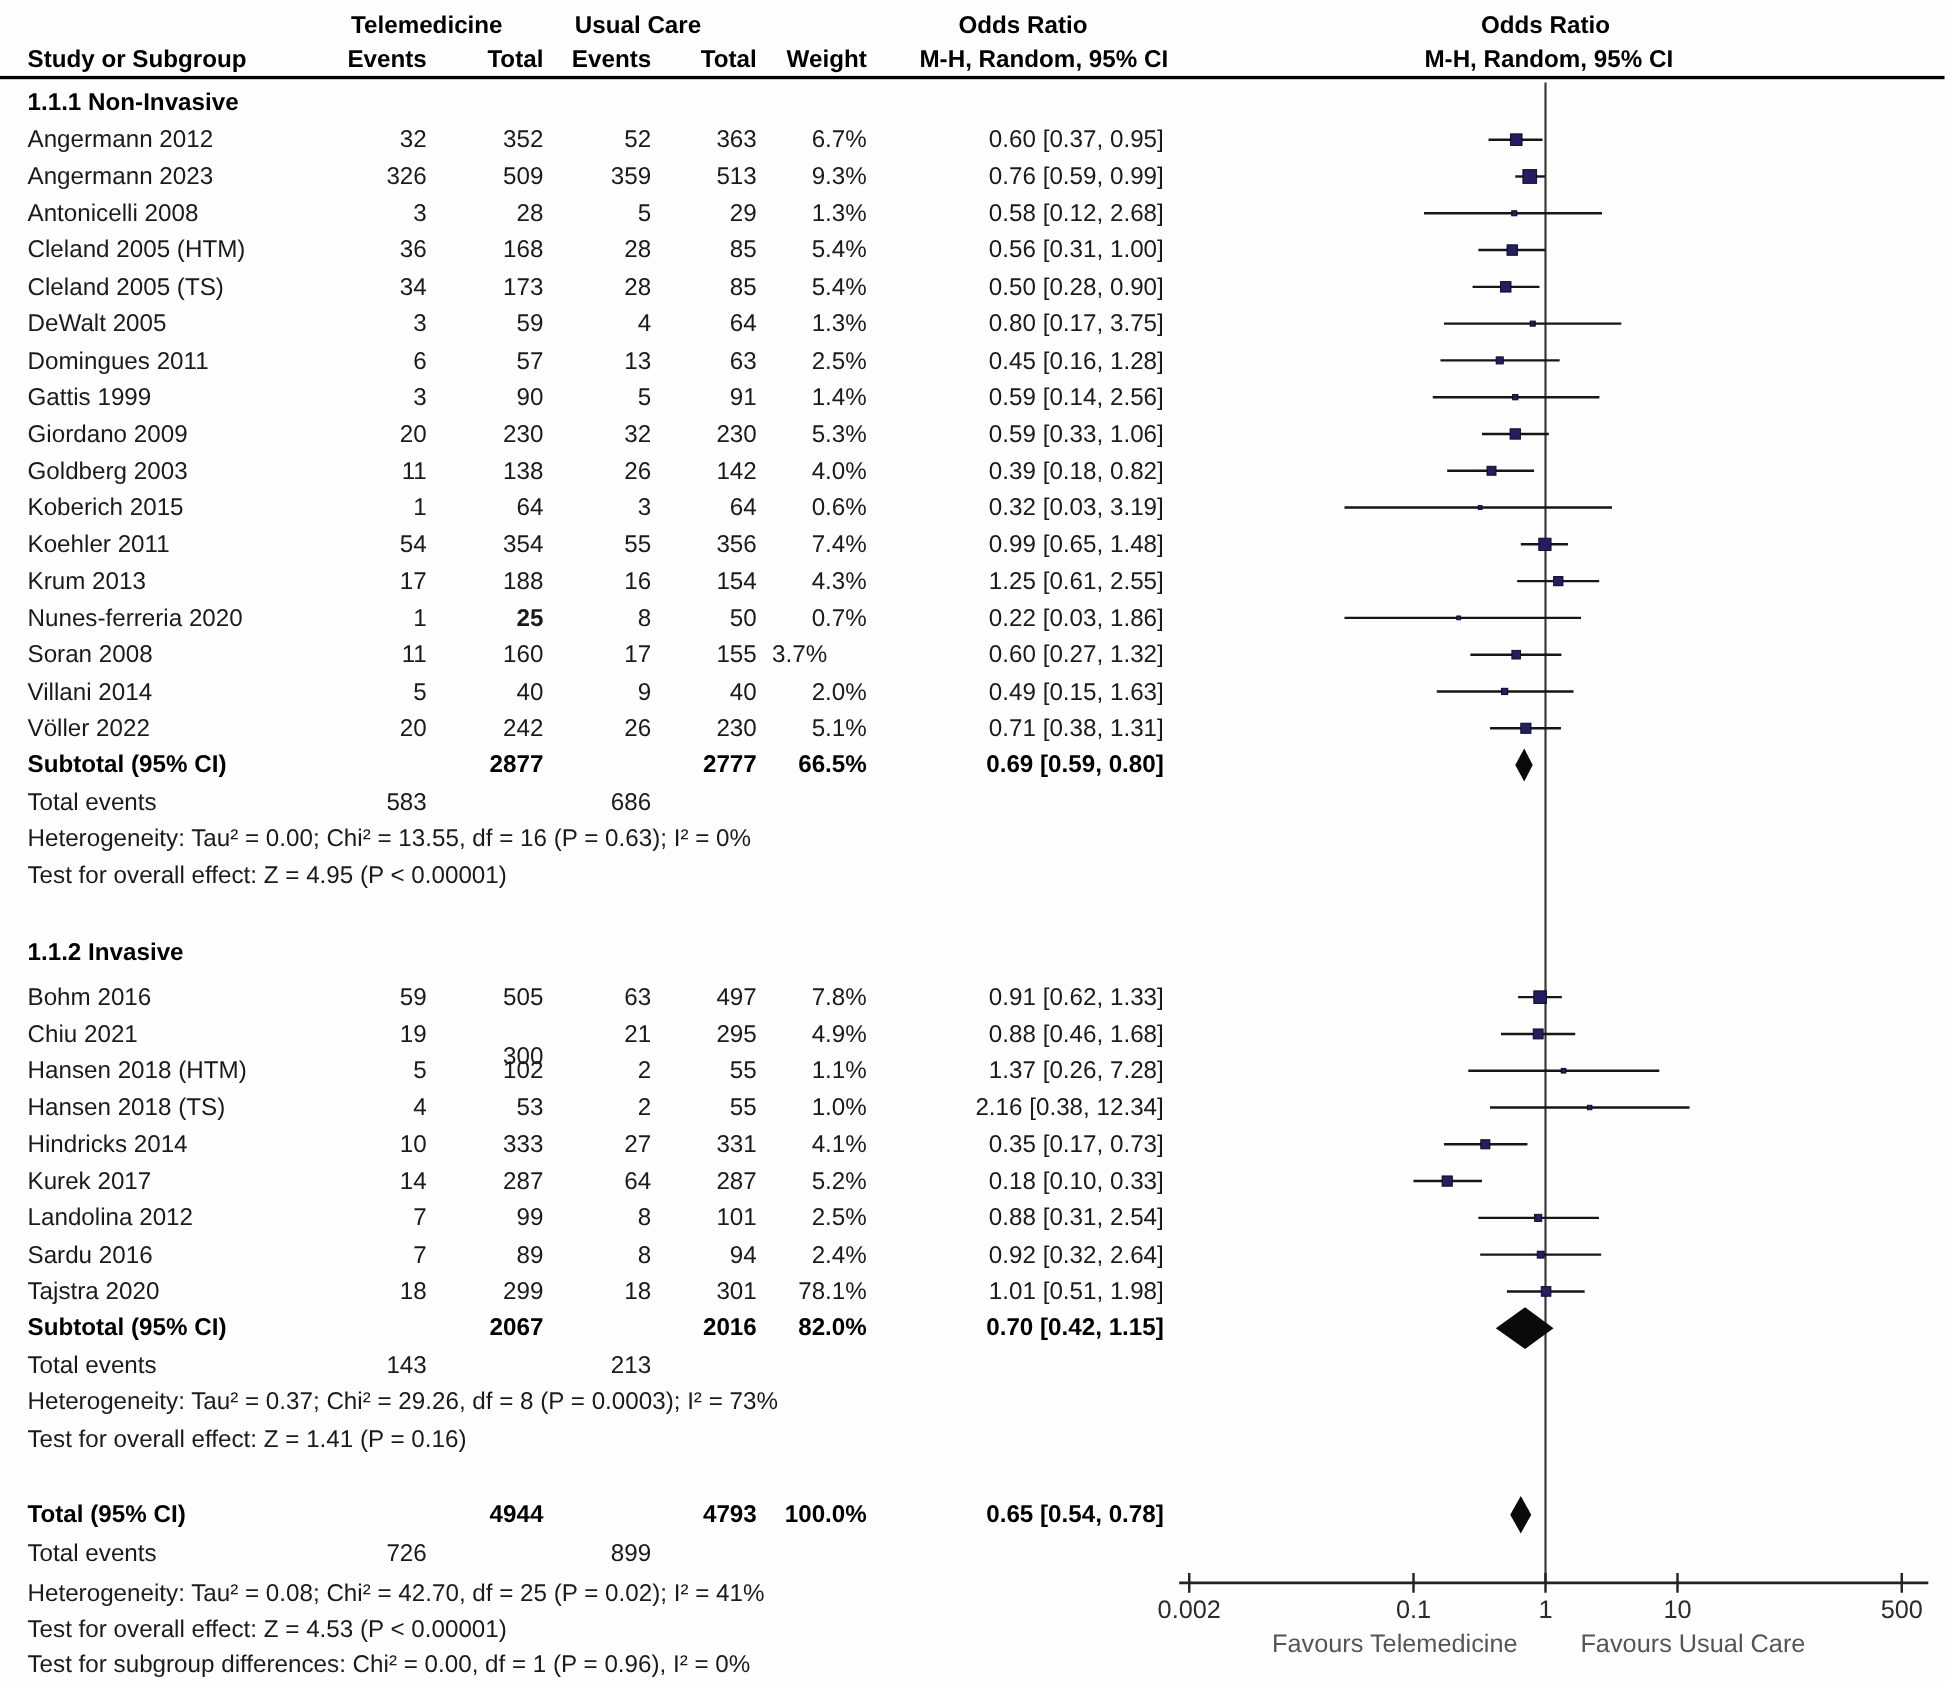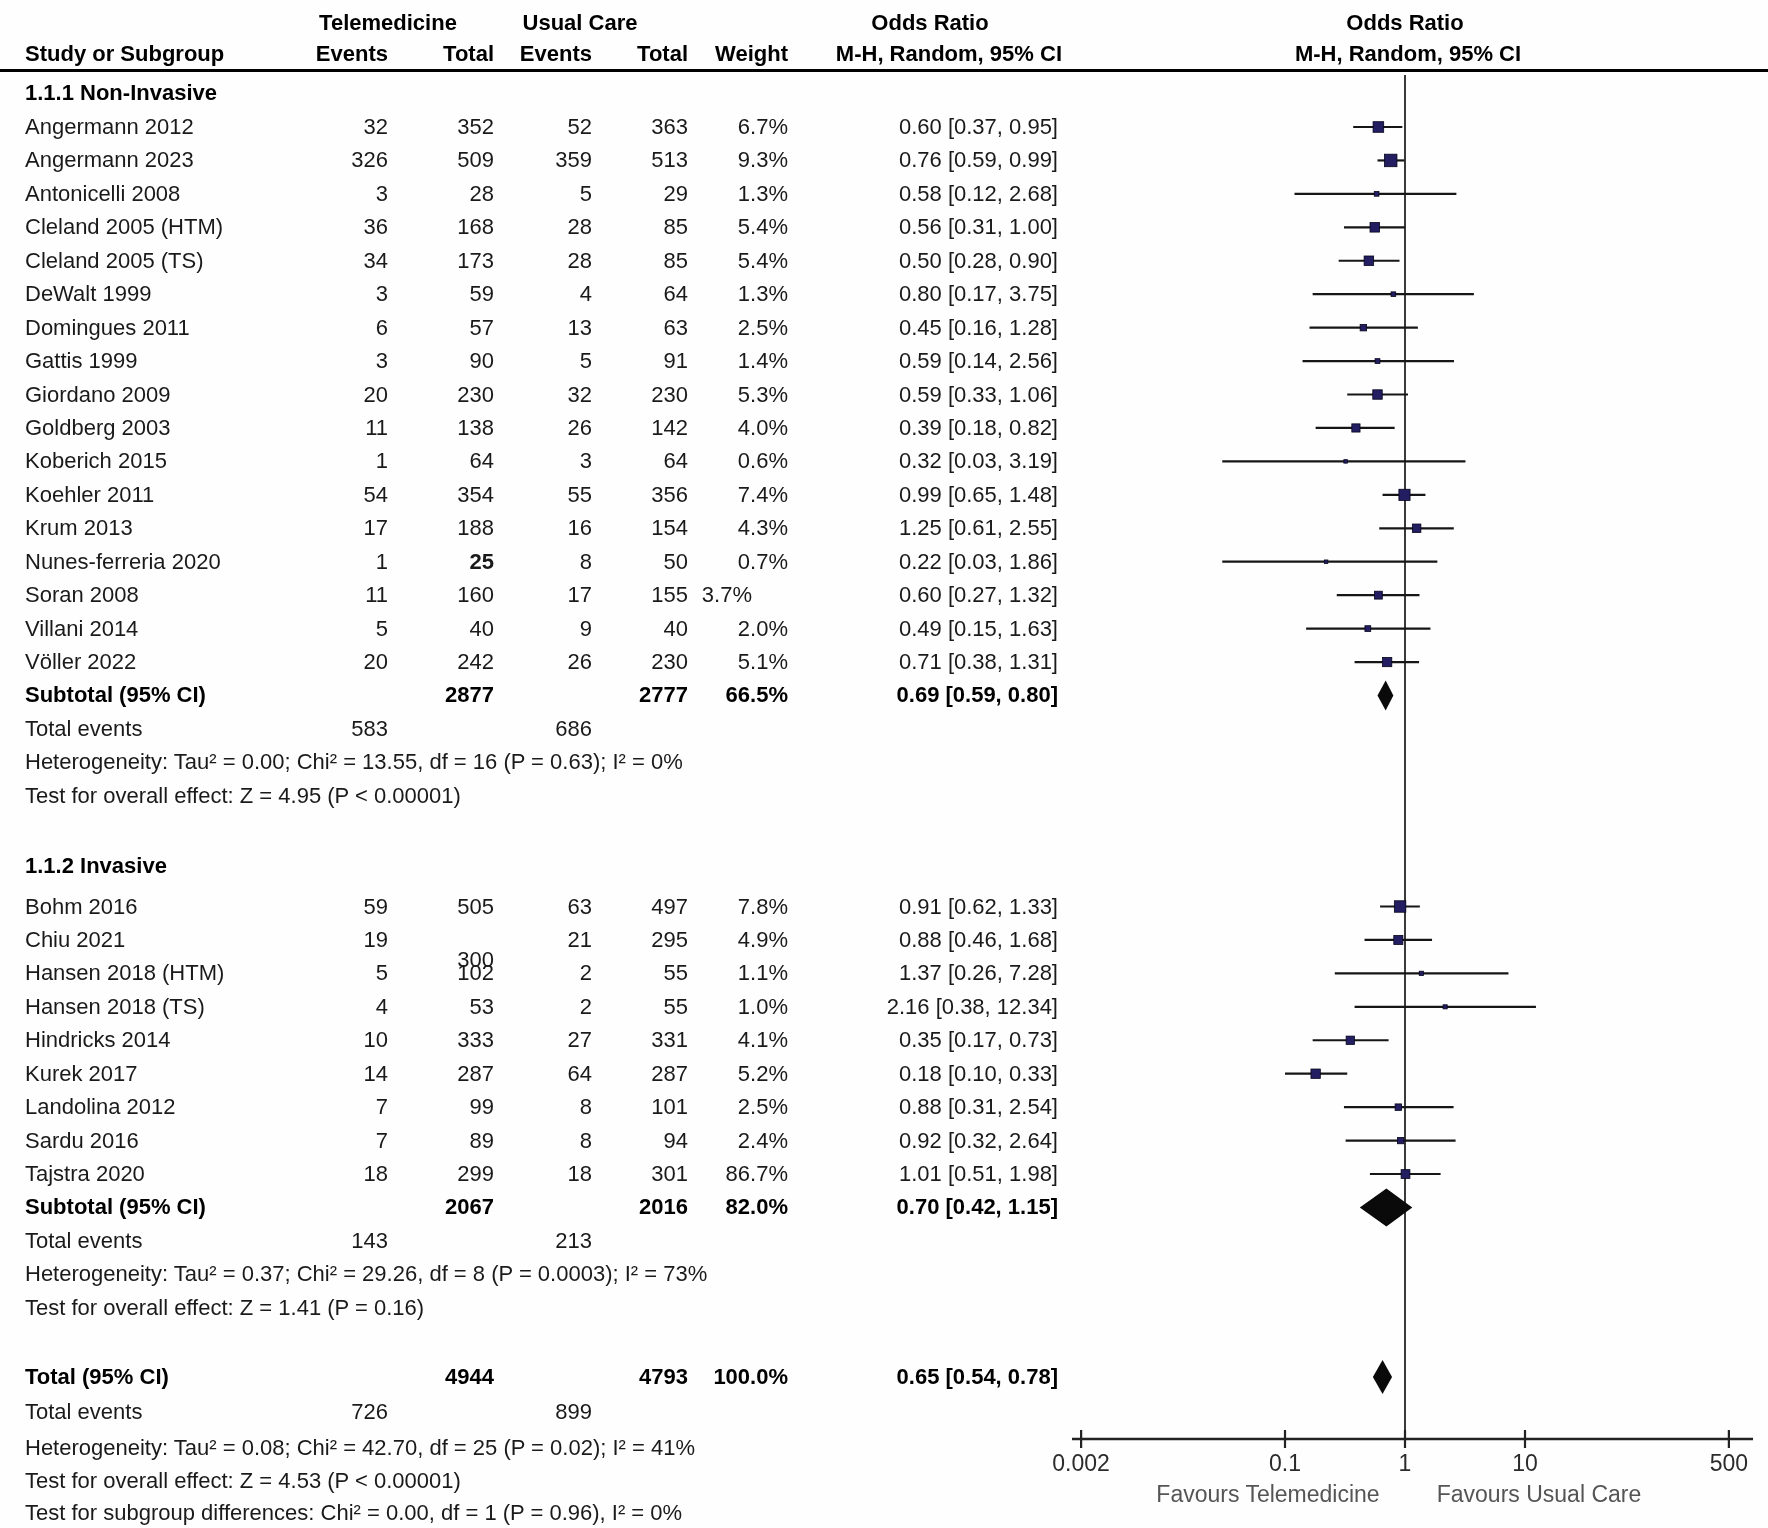--- a/index.html
+++ b/index.html
@@ -143,21 +143,21 @@
       <div class="cell r" style="left: 598px; width: 90px; top: 210.32px;">85</div>
       <div class="cell r" style="left: 688px; width: 100px; top: 210.32px;">5.4%</div>
       <div class="cell r" style="left: 818px; width: 240px; top: 210.32px;">0.56 [0.31, 1.00]</div>
       <div class="cell l" style="left: 25px; width: 250px; top: 243.76px;">Cleland 2005 (TS)</div>
       <div class="cell r" style="left: 280px; width: 108px; top: 243.76px;">34</div>
       <div class="cell r" style="left: 390px; width: 104px; top: 243.76px;">173</div>
       <div class="cell r" style="left: 498px; width: 94px; top: 243.76px;">28</div>
       <div class="cell r" style="left: 598px; width: 90px; top: 243.76px;">85</div>
       <div class="cell r" style="left: 688px; width: 100px; top: 243.76px;">5.4%</div>
       <div class="cell r" style="left: 818px; width: 240px; top: 243.76px;">0.50 [0.28, 0.90]</div>
-      <div class="cell l" style="left: 25px; width: 250px; top: 277.2px;">DeWalt 1999</div>
+      <div class="cell l" style="left: 25px; width: 250px; top: 277.2px;">DeWalt 2005</div>
       <div class="cell r" style="left: 280px; width: 108px; top: 277.2px;">3</div>
       <div class="cell r" style="left: 390px; width: 104px; top: 277.2px;">59</div>
       <div class="cell r" style="left: 498px; width: 94px; top: 277.2px;">4</div>
       <div class="cell r" style="left: 598px; width: 90px; top: 277.2px;">64</div>
       <div class="cell r" style="left: 688px; width: 100px; top: 277.2px;">1.3%</div>
       <div class="cell r" style="left: 818px; width: 240px; top: 277.2px;">0.80 [0.17, 3.75]</div>
       <div class="cell l" style="left: 25px; width: 250px; top: 310.64px;">Domingues 2011</div>
       <div class="cell r" style="left: 280px; width: 108px; top: 310.64px;">6</div>
       <div class="cell r" style="left: 390px; width: 104px; top: 310.64px;">57</div>
       <div class="cell r" style="left: 498px; width: 94px; top: 310.64px;">13</div>
@@ -299,21 +299,21 @@
       <div class="cell r" style="left: 390px; width: 104px; top: 1123.58px; text-align: right;">89</div>
       <div class="cell r" style="left: 498px; width: 94px; top: 1123.58px;">8</div>
       <div class="cell r" style="left: 598px; width: 90px; top: 1123.58px;">94</div>
       <div class="cell r" style="left: 688px; width: 100px; top: 1123.58px;">2.4%</div>
       <div class="cell r" style="left: 818px; width: 240px; top: 1123.58px;">0.92 [0.32, 2.64]</div>
       <div class="cell l" style="left: 25px; width: 250px; top: 1157.02px;">Tajstra 2020</div>
       <div class="cell r" style="left: 280px; width: 108px; top: 1157.02px;">18</div>
       <div class="cell r" style="left: 390px; width: 104px; top: 1157.02px;">299</div>
       <div class="cell r" style="left: 498px; width: 94px; top: 1157.02px;">18</div>
       <div class="cell r" style="left: 598px; width: 90px; top: 1157.02px;">301</div>
-      <div class="cell r" style="left: 688px; width: 100px; top: 1157.02px;">86.7%</div>
+      <div class="cell r" style="left: 688px; width: 100px; top: 1157.02px;">78.1%</div>
       <div class="cell r" style="left: 818px; width: 240px; top: 1157.02px;">1.01 [0.51, 1.98]</div>
       <div class="cell l b" style="left: 25px; width: 250px; top: 1190.46px;">Subtotal (95% CI)</div>
       <div class="cell r b" style="left: 390px; width: 104px; top: 1190.46px;">2067</div>
       <div class="cell r b" style="left: 598px; width: 90px; top: 1190.46px;">2016</div>
       <div class="cell r b" style="left: 688px; width: 100px; top: 1190.46px;">82.0%</div>
       <div class="cell r b" style="left: 818px; width: 240px; top: 1190.46px;">0.70 [0.42, 1.15]</div>
       <div class="cell l" style="left: 25px; width: 250px; top: 1223.9px;">Total events</div>
       <div class="cell r" style="left: 280px; width: 108px; top: 1223.9px;">143</div>
       <div class="cell r" style="left: 498px; width: 94px; top: 1223.9px;">213</div>
       <div class="cell l" style="left: 25px; width: 790px; top: 1257.34px;">Heterogeneity: Tau² = 0.37; Chi² = 29.26, df = 8 (P = 0.0003); I² = 73%</div>

